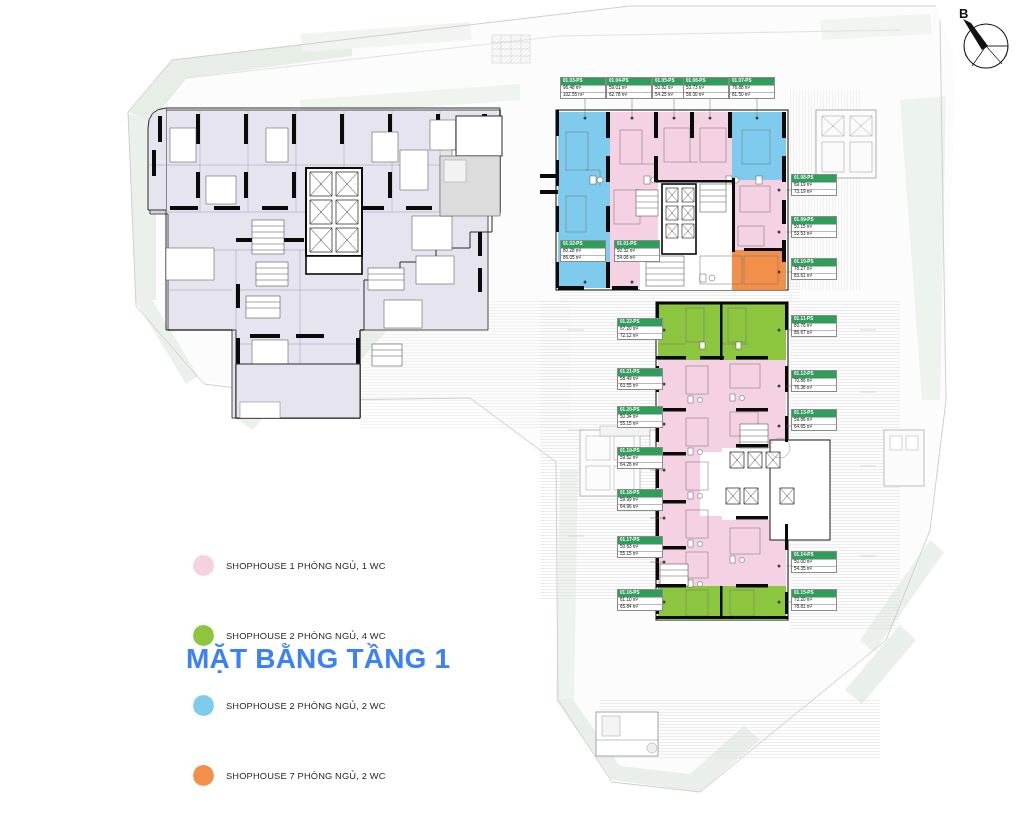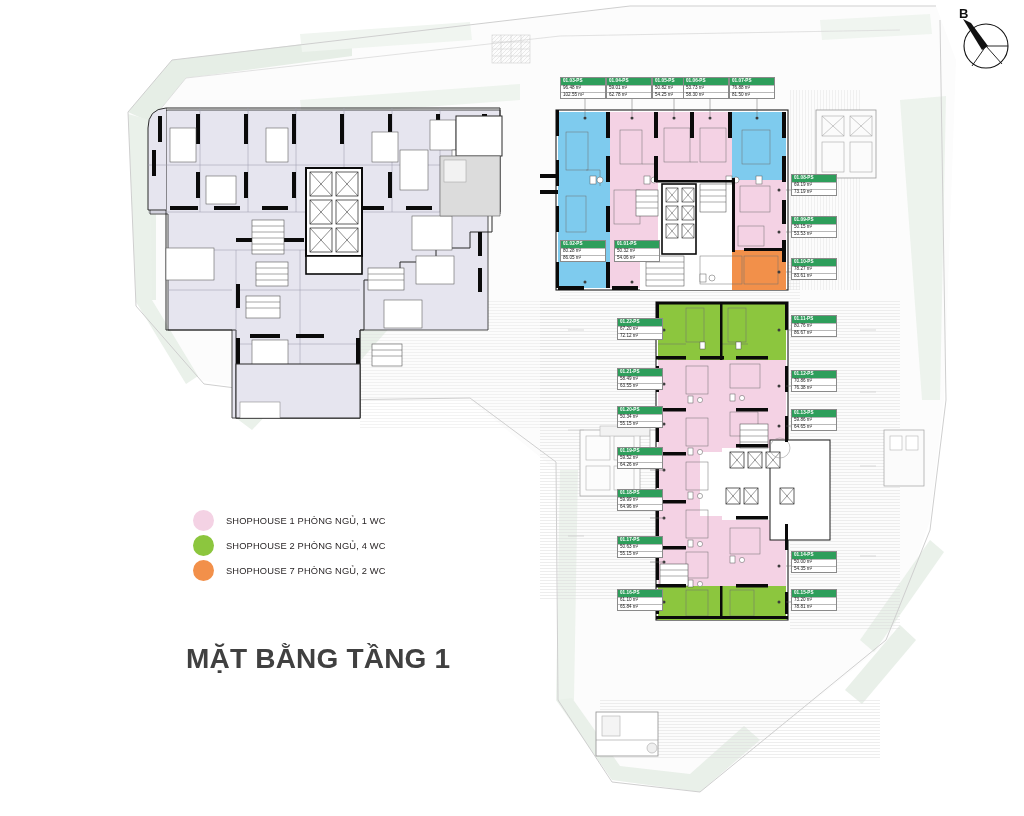--- a/index.html
+++ b/index.html
@@ -7,24 +7,24 @@
   body{width:1024px;height:816px;overflow:hidden;font-family:"Liberation Sans",sans-serif;}
   #stage{position:relative;width:1024px;height:816px;background:#ffffff;}
   svg{display:block;}
   .unit-tag{position:absolute;border:1px solid #8a8a8a;background:#ffffff;font-family:"Liberation Sans",sans-serif;
             line-height:1.02;width:46px;box-sizing:border-box;z-index:40;}
   .unit-tag .code{display:block;background:#2e9e5b;color:#ffffff;font-size:4.6px;font-weight:bold;
             padding:1px 2px;letter-spacing:0.05px;white-space:nowrap;}
   .unit-tag .a1,.unit-tag .a2{display:block;color:#1a1a1a;font-size:4.6px;padding:0.6px 2px;
             border-top:1px solid #b9b9b9;white-space:nowrap;background:#fff;}
   .legend{position:absolute;left:193px;top:508px;z-index:60;}
-  .legend-row{display:flex;align-items:center;height:25px;}
+  .legend-row{display:flex;align-items:center;height:25px;margin-top:45px;}
   .swatch{width:21px;height:21px;border-radius:50%;margin-right:12px;flex:0 0 auto;}
   .legend-label{font-size:9.3px;color:#231f20;letter-spacing:0.15px;white-space:nowrap;}
-  .title{position:absolute;left:186px;top:643px;font-size:28px;font-weight:bold;color:#404040;
+  .title{position:absolute;left:186px;top:643px;font-size:28px;font-weight:bold;color:#3b82f6;
          letter-spacing:0.2px;z-index:60;font-family:"Liberation Sans",sans-serif;}
   .compass{position:absolute;left:950px;top:6px;width:62px;height:66px;z-index:60;}
   .compass .bl{position:absolute;left:9px;top:0px;font-size:13px;font-weight:bold;color:#111;}
 </style>
 </head>
 <body>
 
 <div id="stage">
 
   <svg width="1024" height="816" viewBox="0 0 1024 816">
@@ -672,20 +672,24 @@
   <div class="legend" id="legend">
       <div class="legend-row">
         <span class="swatch" style="background: rgb(244, 210, 228);"></span>
         <span class="legend-label">SHOPHOUSE 1 PHÒNG NGỦ, 1 WC</span>
       </div>
       <div class="legend-row">
         <span class="swatch" style="background: rgb(140, 198, 62);"></span>
         <span class="legend-label">SHOPHOUSE 2 PHÒNG NGỦ, 4 WC</span>
       </div>
       <div class="legend-row">
+        <span class="swatch" style="background: rgb(126, 203, 238);"></span>
+        <span class="legend-label">SHOPHOUSE 2 PHÒNG NGỦ, 2 WC</span>
+      </div>
+      <div class="legend-row">
         <span class="swatch" style="background: rgb(242, 144, 74);"></span>
         <span class="legend-label">SHOPHOUSE 7 PHÒNG NGỦ, 2 WC</span>
       </div>
     </div>
 
   <div class="title">MẶT BẰNG TẦNG 1</div>
 
   <div class="compass">
     <div class="bl">B</div>
     <svg width="62" height="66" viewBox="0 0 62 66">

